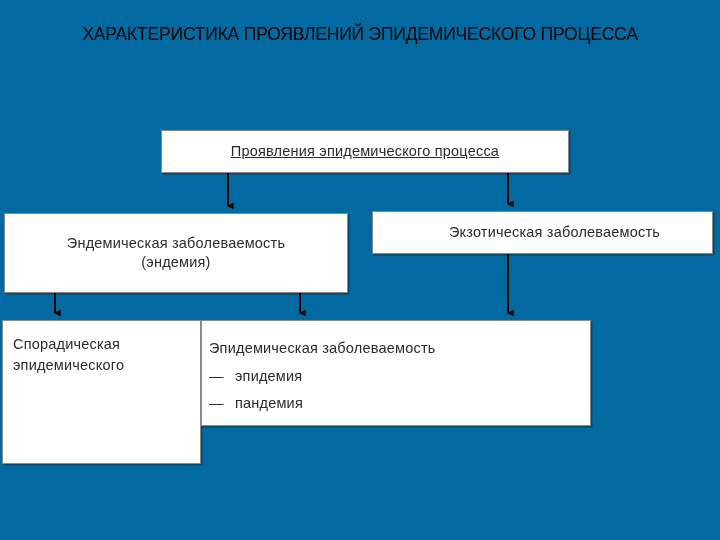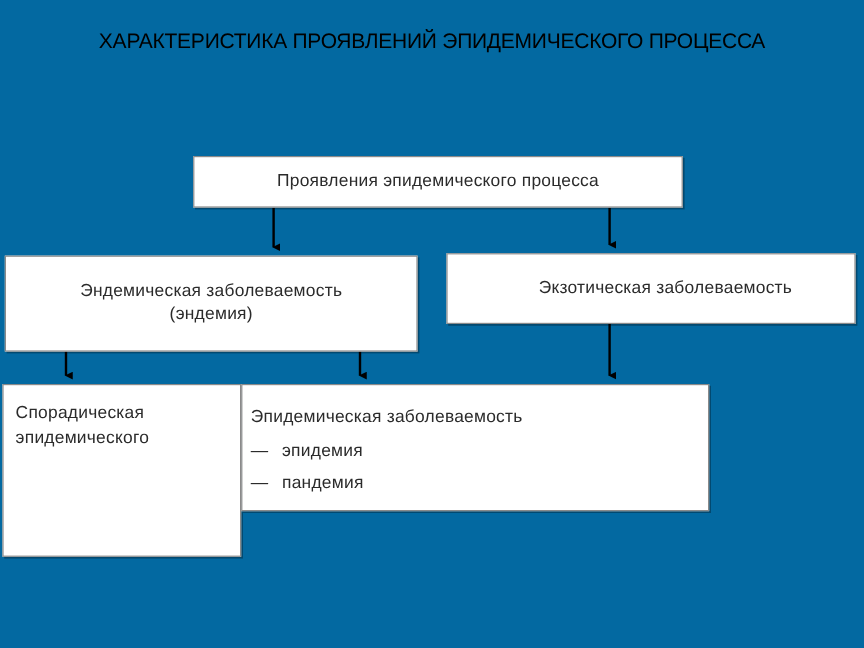--- a/index.html
+++ b/index.html
@@ -60,36 +60,36 @@
     letter-spacing: 0.2px;
   }
   .center-text { text-align: center; }
 
   #box-root {
     left: 161px;
     top: 130px;
     width: 408px;
     height: 43px;
   }
-  #box-root .box-text { padding: 0 10px; }
+  #box-root .box-text { padding: 0 10px; text-decoration: underline; }
 
   #box-endemic {
     left: 4px;
     top: 213px;
     width: 344px;
     height: 80px;
     justify-content: center;
   }
   #box-endemic .box-text { padding: 0 8px; }
 
   #box-exotic {
     left: 372px;
     top: 211px;
     width: 341px;
-    height: 59px;
+    height: 43px;
     padding-left: 24px;
   }
   #box-exotic .box-text { padding: 0 14px; }
 
   #box-sporadic {
     left: 2px;
     top: 320px;
     width: 199px;
     height: 144px;
     justify-content: flex-start;

